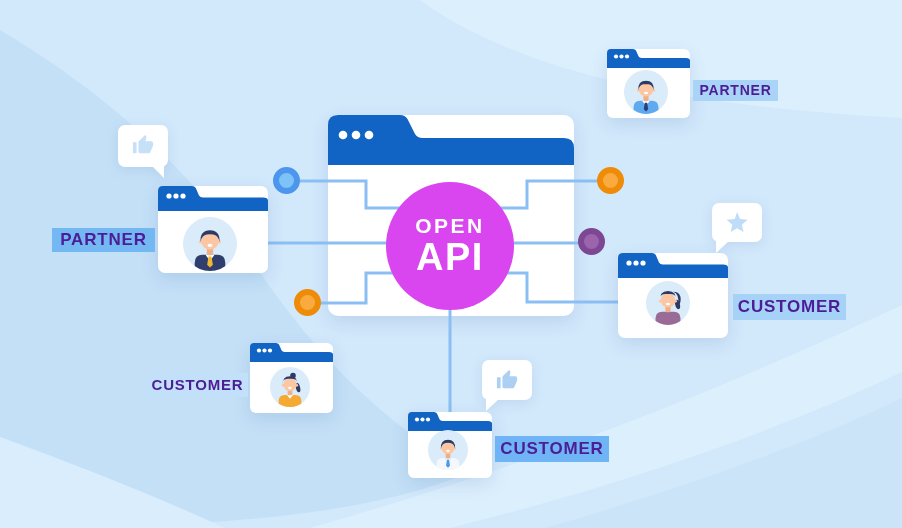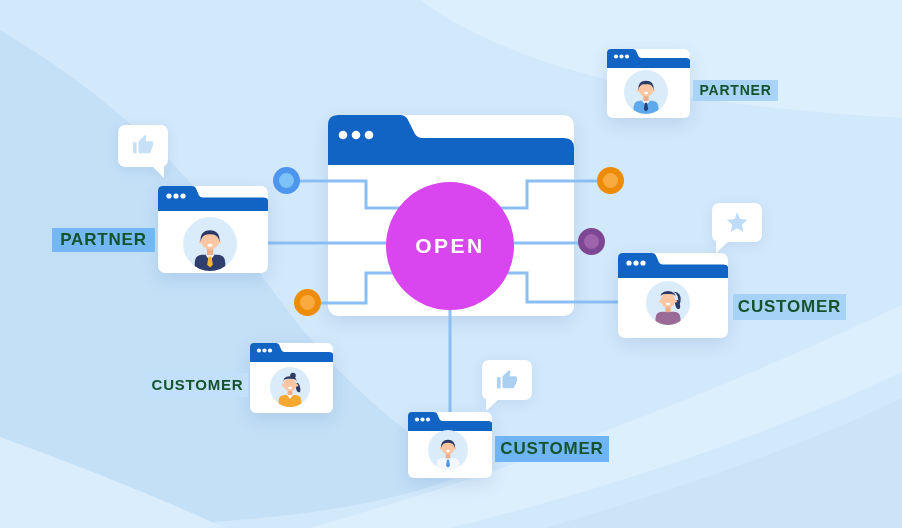--- a/index.html
+++ b/index.html
@@ -10,21 +10,21 @@
   .avatar{position:absolute;display:block;}
   .conn{position:absolute;left:0;top:0;}
   .hub-circle{position:absolute;left:386px;top:182px;width:128px;height:128px;border-radius:50%;background:#d946ef;display:flex;flex-direction:column;align-items:center;justify-content:center;color:#fff;text-align:center;}
   .hub-line1{font-size:21px;font-weight:800;letter-spacing:2.5px;line-height:1.15;}
   .hub-line2{font-size:38px;font-weight:800;letter-spacing:1.5px;line-height:1.05;}
   .port{position:absolute;border-radius:50%;box-sizing:border-box;width:27px;height:27px;}
   .port-blue{border:6px solid #4C96EE;background:#7EC3F7;}
   .port-orange{border:6px solid #EE8C07;background:#F9AB3F;}
   .port-purple{border:6px solid #7D4793;background:#9C64AC;}
   .bubble{position:absolute;filter:drop-shadow(0 3px 6px rgba(30,80,150,.10));}
-  .label{position:absolute;color:#14532d;font-weight:bold;text-align:center;letter-spacing:.8px;}
+  .label{position:absolute;color:#4c1d95;font-weight:bold;text-align:center;letter-spacing:.8px;}
   .lbl-partner-left{left:52px;top:228px;width:103px;height:24px;font-size:17px;line-height:24px;background:#73B7F3;}
   .lbl-partner-tr{left:693px;top:80px;width:85px;height:21px;font-size:14px;line-height:21px;background:#A9D4F8;}
   .lbl-customer-r{left:733px;top:294px;width:113px;height:26px;font-size:17px;line-height:26px;background:#A6D2F8;}
   .lbl-customer-bl{left:147px;top:373px;width:101px;height:24px;font-size:15px;line-height:24px;background:#C2E0FA;}
   .lbl-customer-bc{left:495px;top:436px;width:114px;height:26px;font-size:17px;line-height:26px;background:#6FB5F5;}
 </style>
 </head>
 <body>
 
 <div class="canvas">
@@ -55,20 +55,21 @@
       <polyline points="611,181 527,181 527,208 472,208"></polyline>
       <line x1="268" y1="243" x2="592" y2="243"></line>
       <polyline points="308,303 366,303 366,273 428,273"></polyline>
       <polyline points="618,302 527,302 527,273 472,273"></polyline>
       <line x1="450" y1="308" x2="450" y2="414"></line>
     </g>
   </svg>
 
   <div class="hub-circle">
     <div class="hub-line1">OPEN</div>
+    <div class="hub-line2">API</div>
   </div>
 
   <div class="port port-blue" style="left:273px;top:167px;"></div>
   <div class="port port-orange" style="left:597px;top:167px;"></div>
   <div class="port port-purple" style="left:578px;top:228px;"></div>
   <div class="port port-orange" style="left:294px;top:289px;"></div>
 
   <div class="window" style="left:158px;top:186px;width:110px;height:87px;border-radius:7px;">
     <svg class="hdr" width="110" height="25" viewBox="0 0 110 25">
       <path d="M0,25 L0,5 Q0,0 5,0 L34,0 Q36.5,0 37.8,2 L41,9.5 Q42.2,11.5 44.7,11.5 L105,11.5 Q110,11.5 110,14.5 L110,25 Z" fill="#1164C4"></path>

